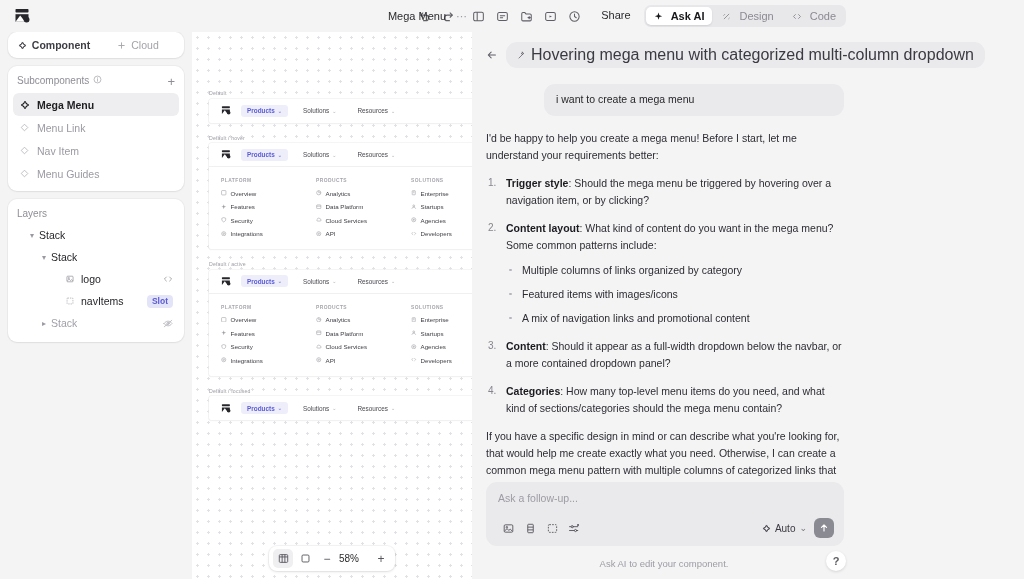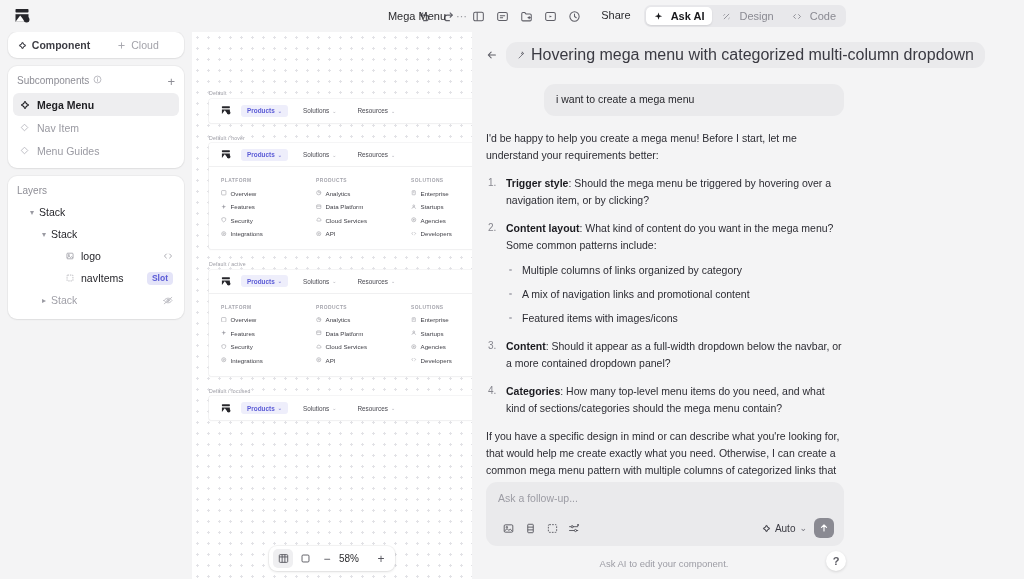--- a/index.html
+++ b/index.html
@@ -371,20 +371,28 @@
                 </svg>
             </span>
             <span>Mega Menu</span>
           </div>
           <div class="sub-item">
             <span class="ic">
               <svg width="9" height="9" viewBox="0 0 12 12" fill="none" stroke="#b3b3bb" stroke-width="1.1">
                   <path d="M6 1.6 10.4 6 6 10.4 1.6 6z"></path>
                 </svg>
             </span>
+            <span>Menu Link</span>
+          </div>
+          <div class="sub-item">
+            <span class="ic">
+              <svg width="9" height="9" viewBox="0 0 12 12" fill="none" stroke="#b3b3bb" stroke-width="1.1">
+                  <path d="M6 1.6 10.4 6 6 10.4 1.6 6z"></path>
+                </svg>
+            </span>
             <span>Nav Item</span>
           </div>
           <div class="sub-item">
             <span class="ic">
               <svg width="9" height="9" viewBox="0 0 12 12" fill="none" stroke="#b3b3bb" stroke-width="1.1">
                   <path d="M6 1.6 10.4 6 6 10.4 1.6 6z"></path>
                 </svg>
             </span>
             <span>Menu Guides</span>
           </div>
@@ -917,22 +925,22 @@
         <div class="msg-ai">
           <p>I'd be happy to help you create a mega menu! Before I start, let me understand your requirements better:</p>
           <ol class="ol">
             <li>
               <b>Trigger style</b><span>: Should the mega menu be triggered by hovering over a navigation item, or by clicking?</span>
             </li>
             <li>
               <b>Content layout</b><span>: What kind of content do you want in the mega menu? Some common patterns include:</span>
               <ul class="ul">
                 <li>Multiple columns of links organized by category</li>
+                <li>Featured items with images/icons</li>
                 <li>A mix of navigation links and promotional content</li>
-                <li>Featured items with images/icons</li>
               </ul>
             </li>
             <li>
               <b>Content</b><span>: Should it appear as a full-width dropdown below the navbar, or a more contained dropdown panel?</span>
             </li>
             <li>
               <b>Categories</b><span>: How many top-level menu items do you need, and what kind of sections/categories should the mega menu contain?</span>
             </li>
           </ol>
           <p>If you have a specific design in mind or can describe what you're looking for, that would help me create exactly what you need. Otherwise, I can create a common mega menu pattern with multiple columns of categorized links that you can customize.</p>

